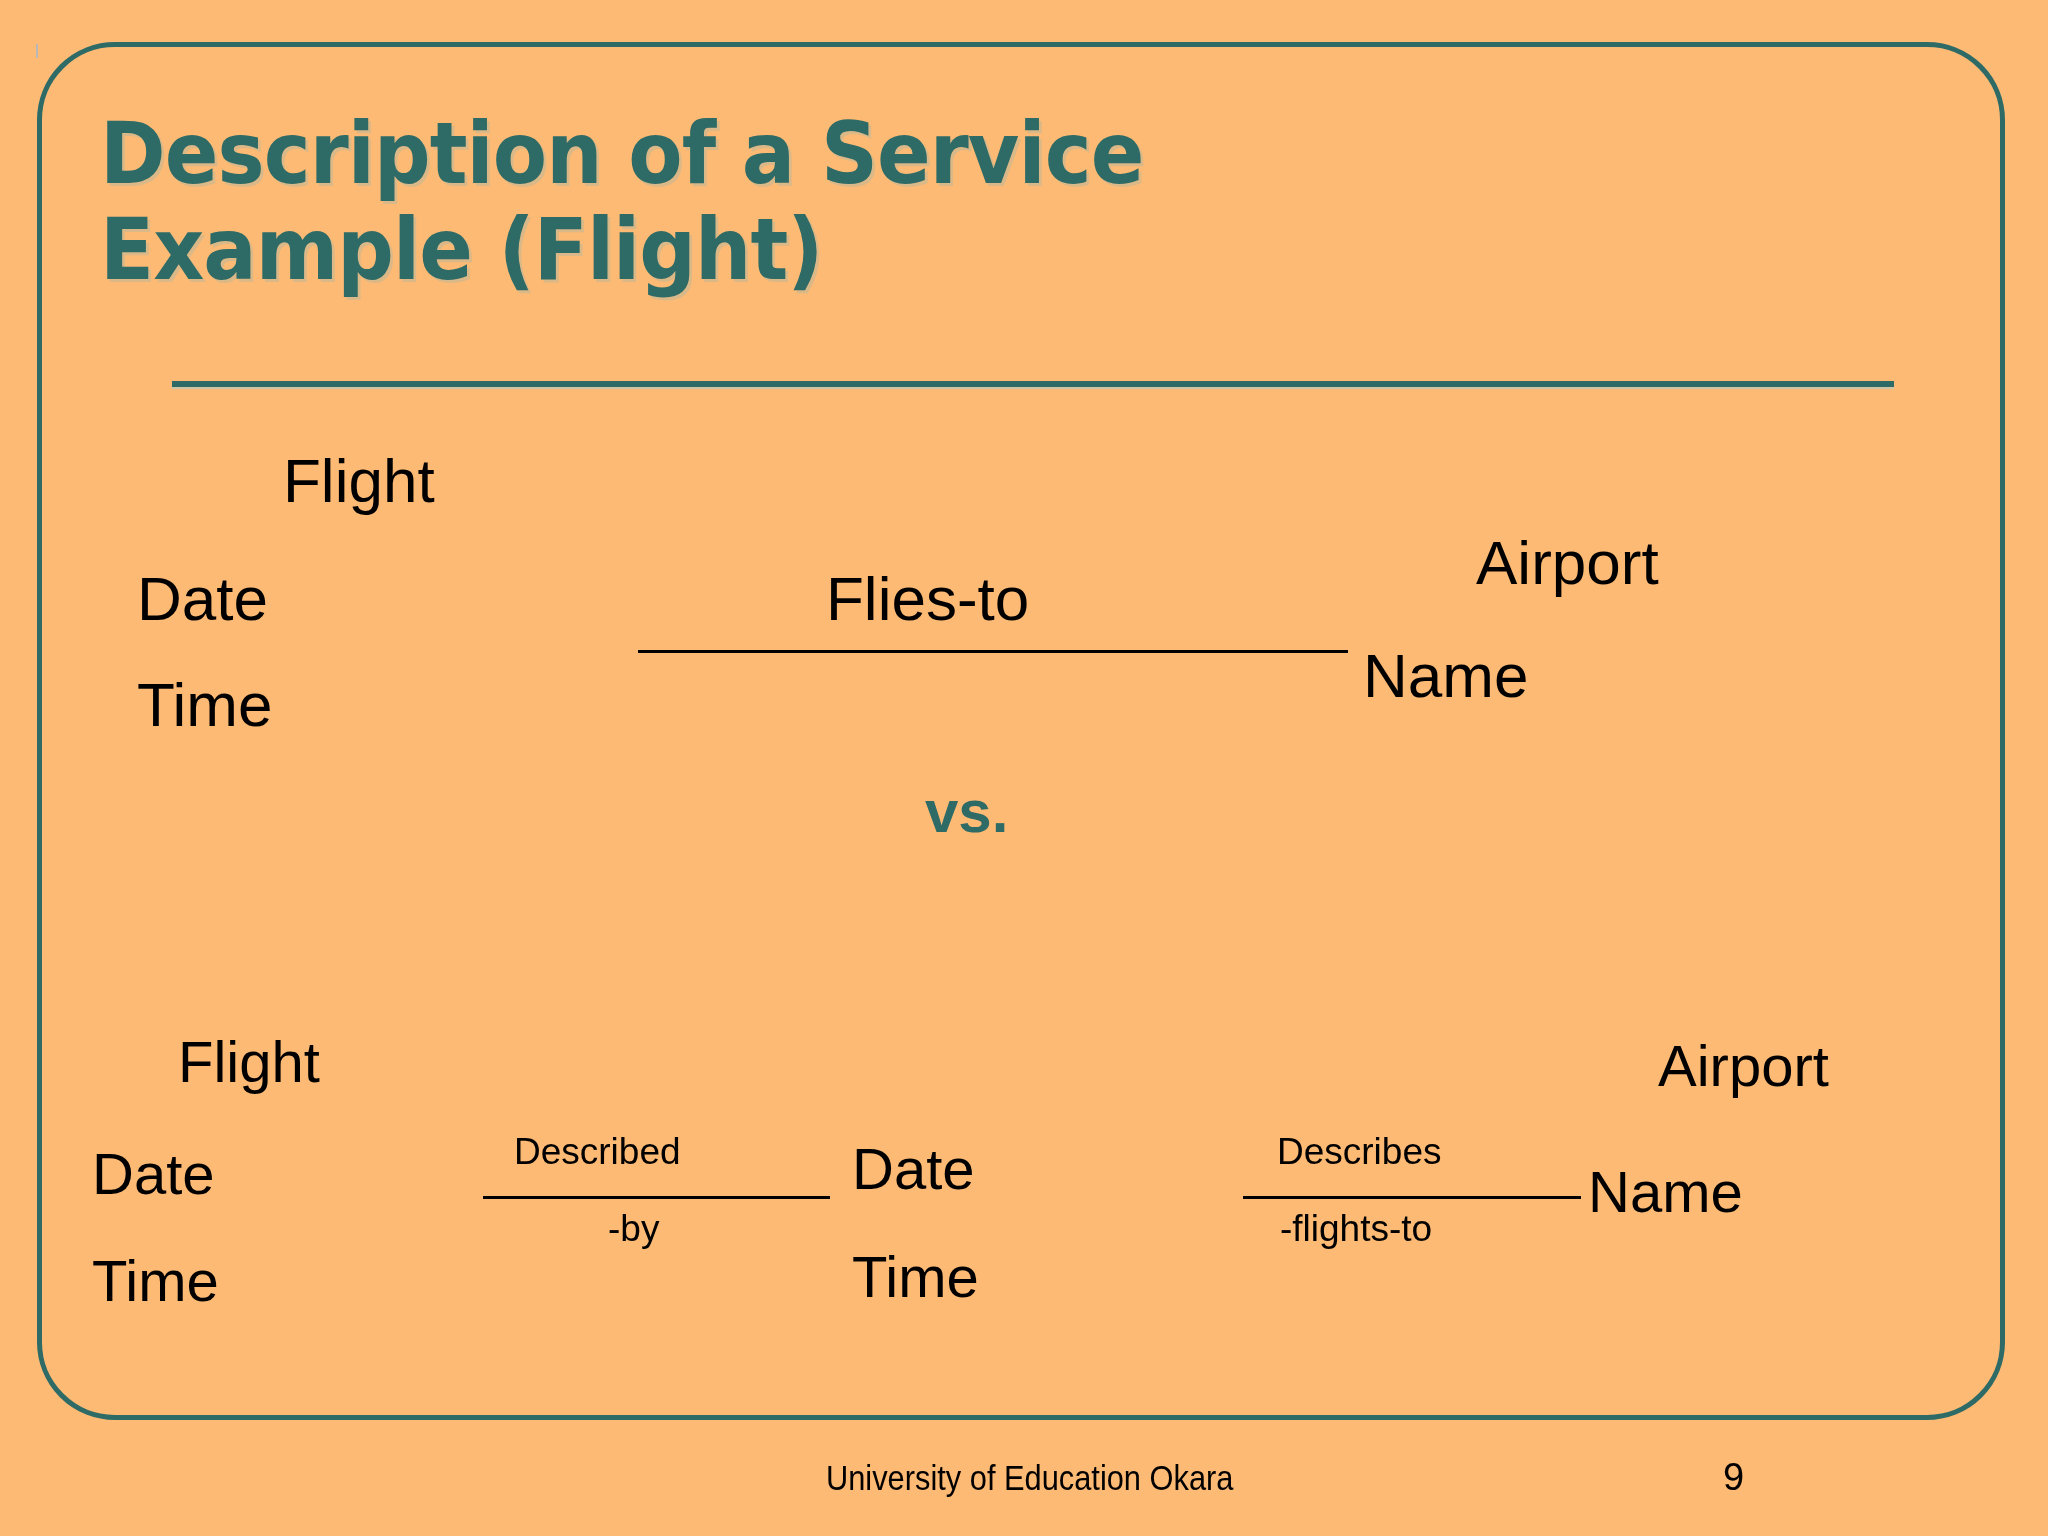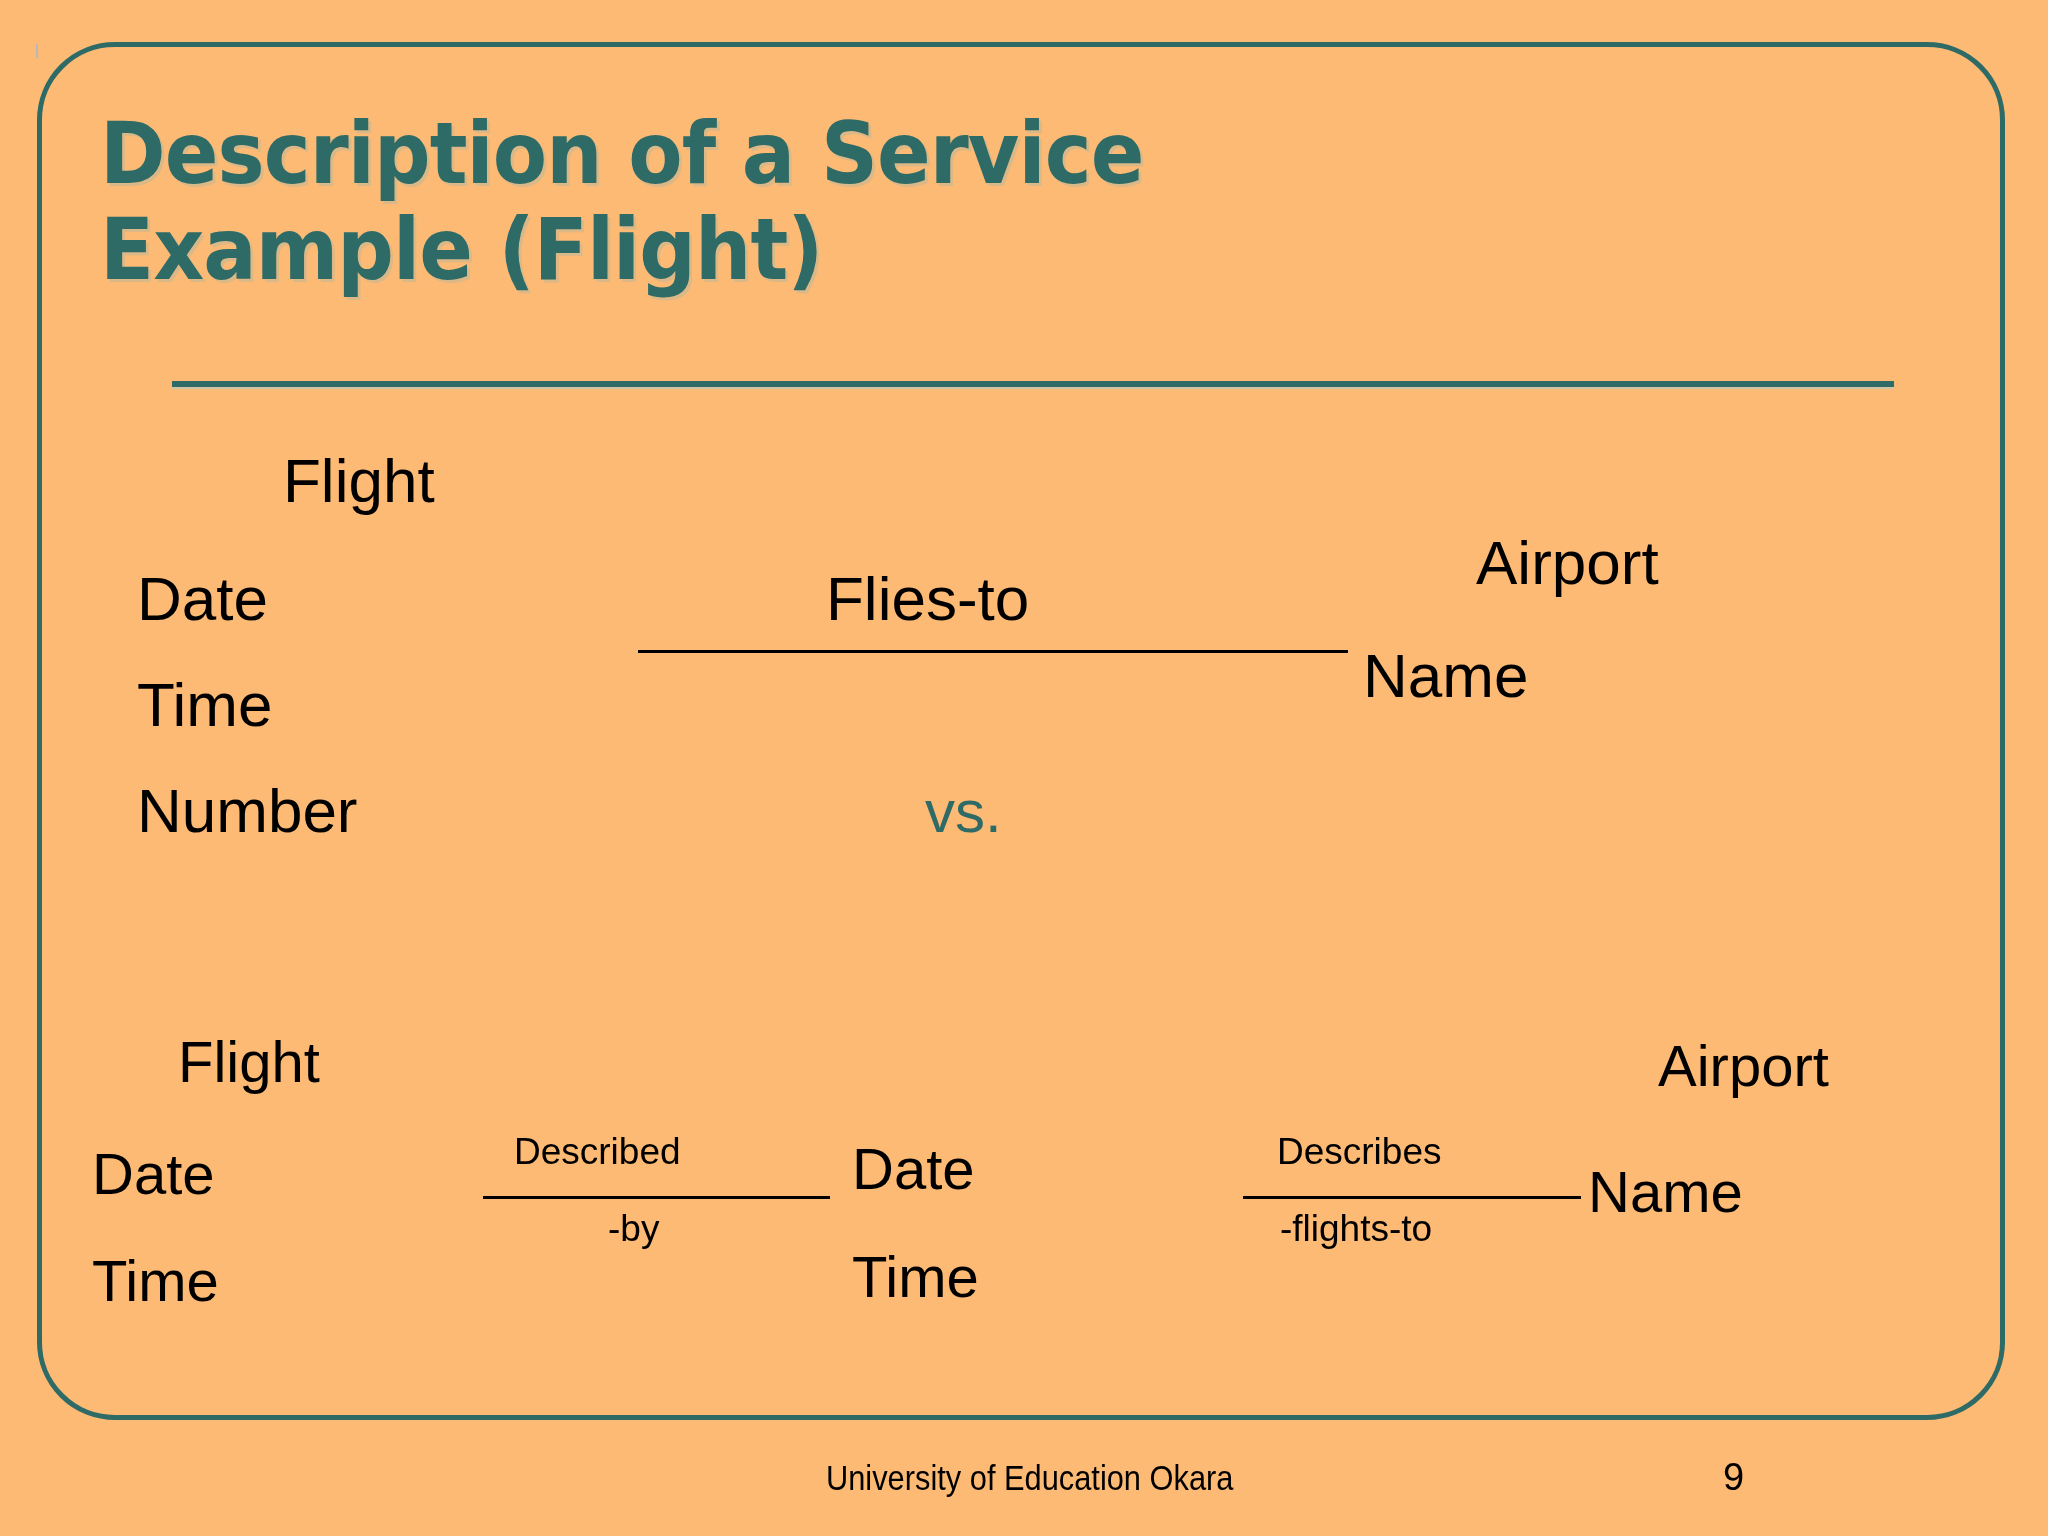--- a/index.html
+++ b/index.html
@@ -85,21 +85,21 @@
     color: #000000;
     white-space: nowrap;
     line-height: 1;
   }
   .big   { font-size: 62px; }
   .mid   { font-size: 58px; }
   .small { font-size: 37px; }
   .vs {
     font-size: 60px;
     color: #2E6B66;
-    font-weight: normal;
+    font-weight: bold;
   }
 
   
   .rel-line {
     position: absolute;
     background: #000000;
     height: 3px;
   }
 
   
@@ -133,21 +133,20 @@
 
   <div id="title-block">
     <div class="title-line">Description of a Service</div>
     <div class="title-line">Example (Flight)</div>
   </div>
   <div id="title-rule"></div>
 
   <div class="dtext big" style="left:283px; top:450px;">Flight</div>
   <div class="dtext big" style="left:137px; top:568px;">Date</div>
   <div class="dtext big" style="left:137px; top:674px;">Time</div>
-  <div class="dtext big" style="left:137px; top:780px;">Number</div>
 
   <div class="dtext big" style="left:826px; top:568px;">Flies-to</div>
   <div class="rel-line" style="left:638px; top:650px; width:710px;"></div>
 
   <div class="dtext big" style="left:1476px; top:532px;">Airport</div>
   <div class="dtext big" style="left:1363px; top:645px;">Name</div>
 
   <div class="dtext vs" style="left:925px; top:782px;">vs.</div>
 
   <div class="dtext mid" style="left:178px; top:1033px;">Flight</div>

